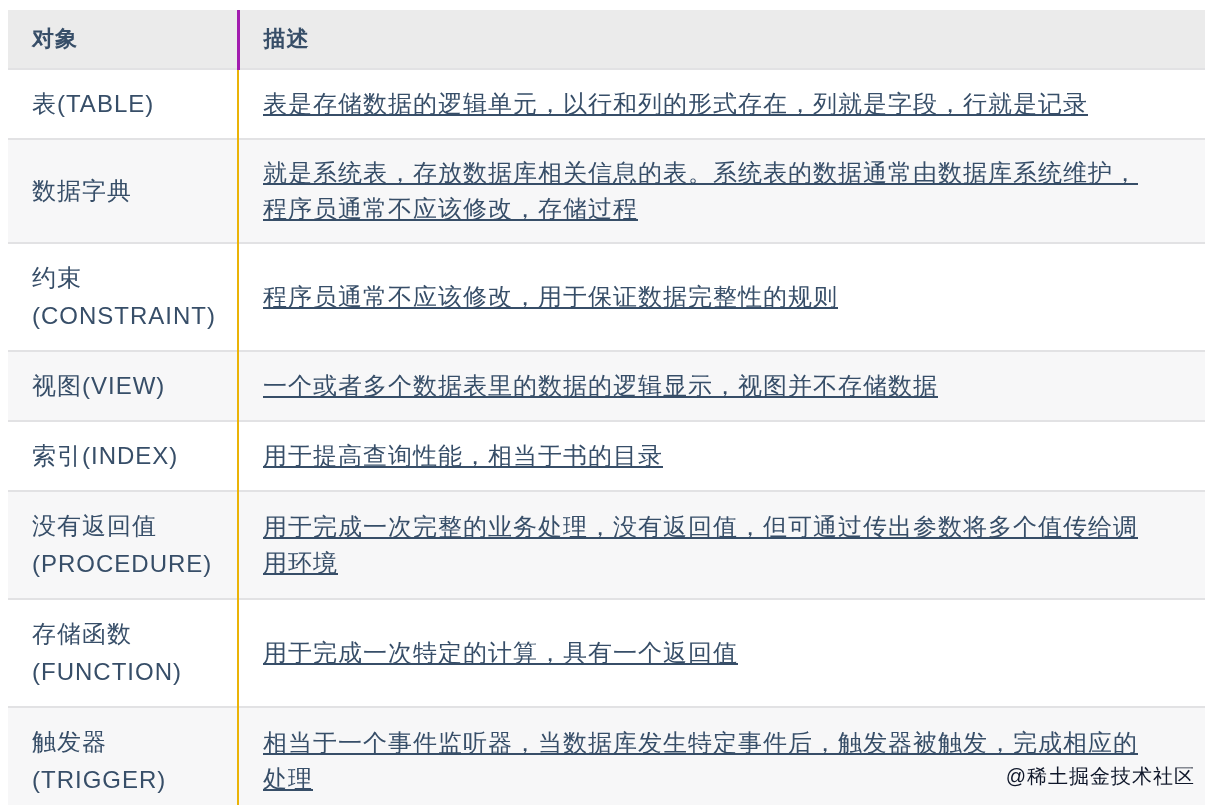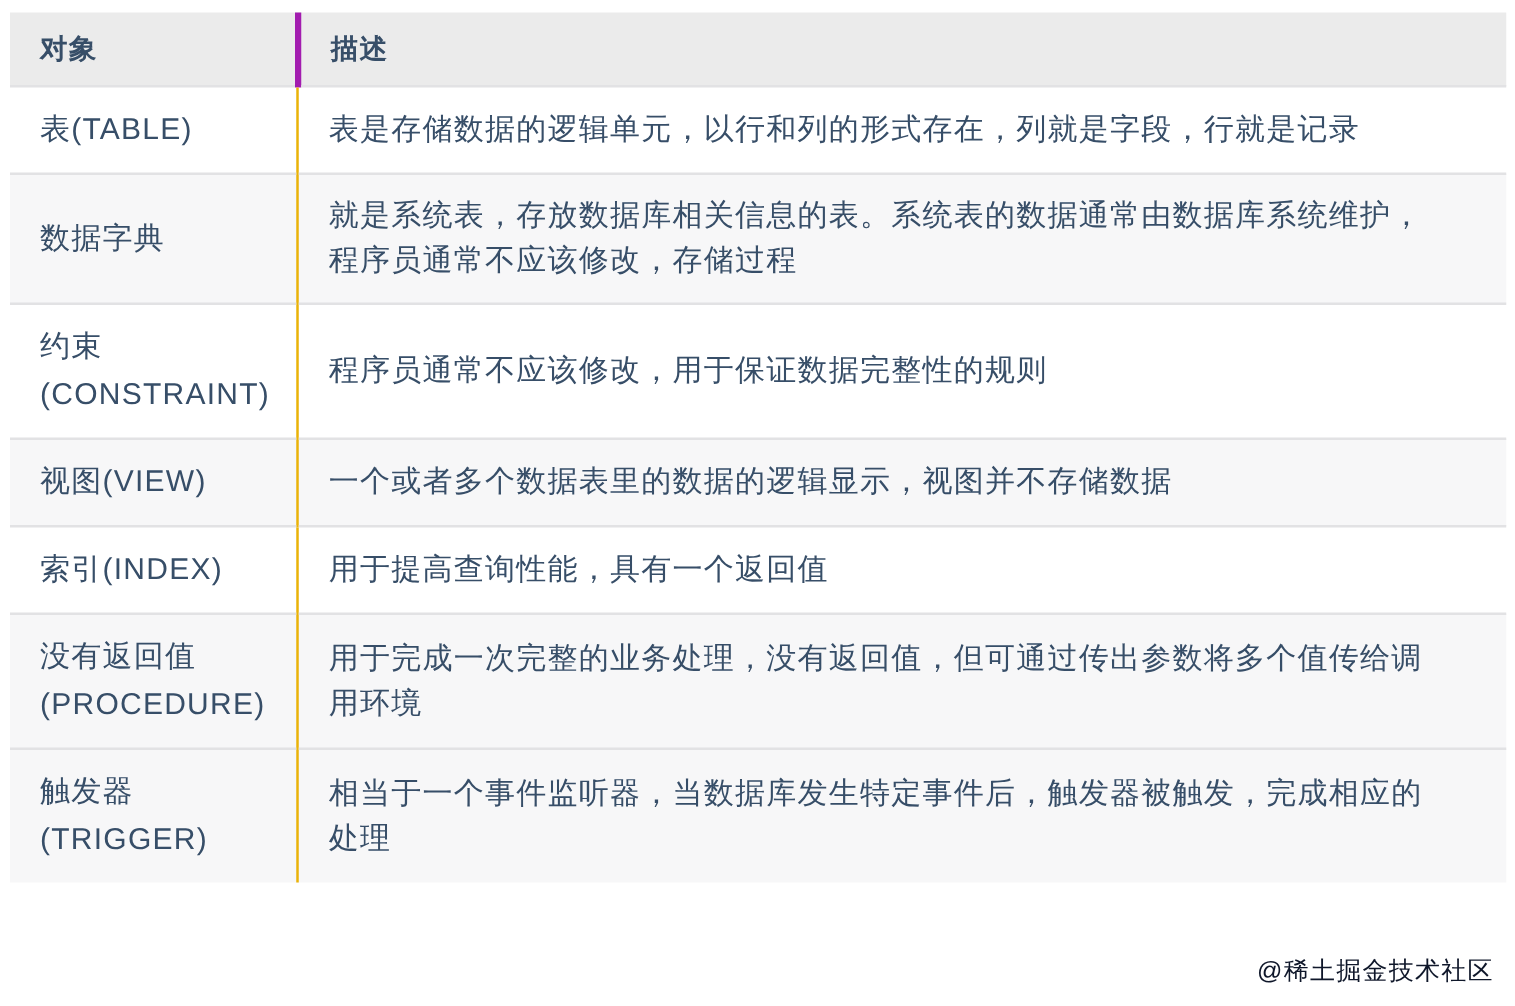--- a/index.html
+++ b/index.html
@@ -29,34 +29,35 @@
   }
   th {
     background: #ebebeb;
     font-size: 22px;
     font-weight: 700;
     line-height: 30px;
     padding: 14px 20px 14px 24px;
   }
   th.col-obj {
     width: 230px;
-    border-right: 5px solid #a21caf;
+    border-right: 3px solid #a21caf;
   }
   td {
     font-size: 24px;
     line-height: 36px;
     border-top: 2px solid #e2e2e4;
     padding: 15px 20px 15px 24px;
   }
   td.col-obj {
     border-right: 2px solid #eab308;
     line-height: 38px;
   }
   td.col-desc {
     padding-right: 56px;
+    text-decoration: underline;
   }
   tr.stripe td {
     background: #f7f7f8;
   }
   .obj-line {
     white-space: nowrap;
   }
   .watermark {
     position: absolute;
     right: 17px;
@@ -100,28 +101,35 @@
       <tr class="stripe">
         <td class="col-obj">
           <div class="obj-line">视图(VIEW)</div>
         </td>
         <td class="col-desc">一个或者多个数据表里的数据的逻辑显示，视图并不存储数据</td>
       </tr>
       <tr>
         <td class="col-obj">
           <div class="obj-line">索引(INDEX)</div>
         </td>
-        <td class="col-desc">用于提高查询性能，具有一个返回值</td>
+        <td class="col-desc">用于提高查询性能，相当于书的目录</td>
       </tr>
       <tr class="stripe">
         <td class="col-obj">
           <div class="obj-line">没有返回值</div>
           <div class="obj-line">(PROCEDURE)</div>
         </td>
         <td class="col-desc">用于完成一次完整的业务处理，没有返回值，但可通过传出参数将多个值传给调用环境</td>
+      </tr>
+      <tr>
+        <td class="col-obj">
+          <div class="obj-line">存储函数</div>
+          <div class="obj-line">(FUNCTION)</div>
+        </td>
+        <td class="col-desc">用于完成一次特定的计算，具有一个返回值</td>
       </tr>
       <tr class="stripe">
         <td class="col-obj">
           <div class="obj-line">触发器</div>
           <div class="obj-line">(TRIGGER)</div>
         </td>
         <td class="col-desc">相当于一个事件监听器，当数据库发生特定事件后，触发器被触发，完成相应的处理</td>
       </tr>
     </tbody>
 </table>

